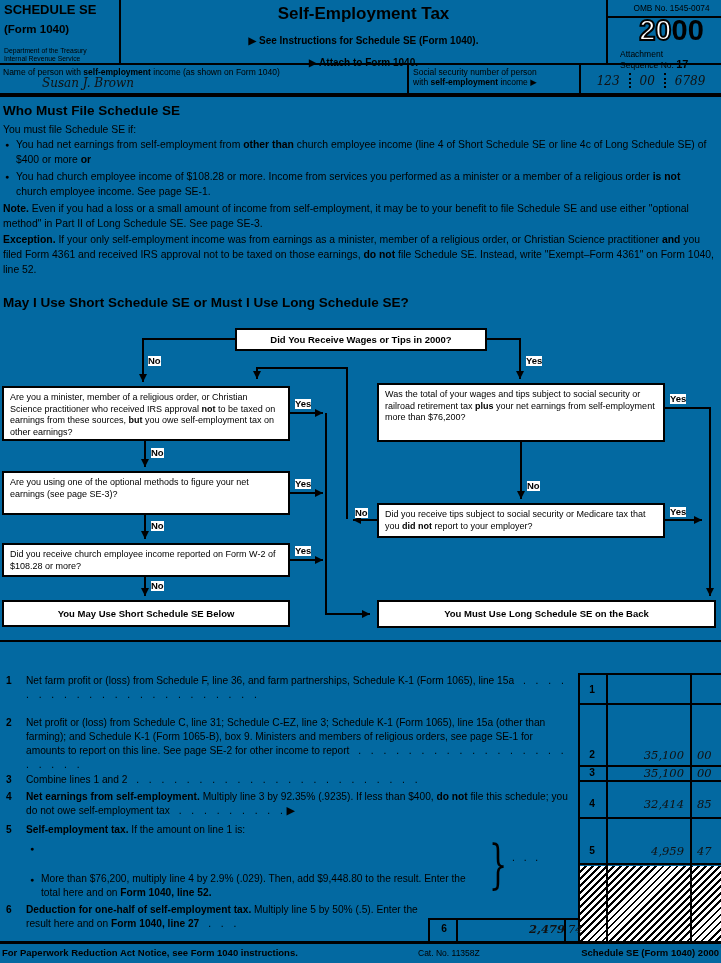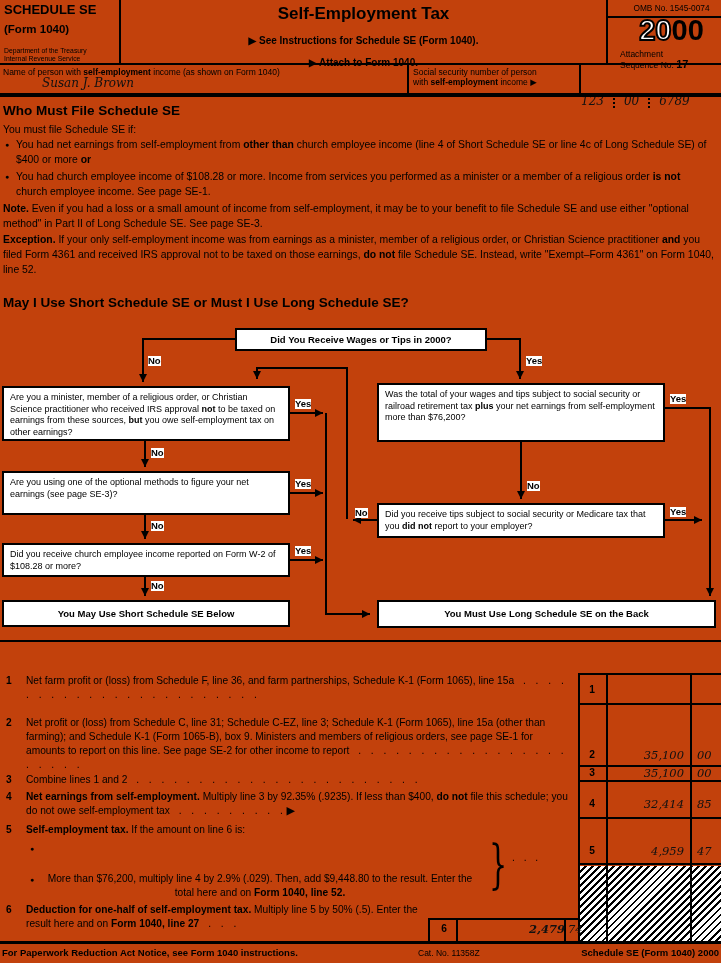--- a/index.html
+++ b/index.html
@@ -1,16 +1,16 @@
 <!DOCTYPE html>
 <html><head>
 <meta charset="utf-8">
 <style>
   html,body{margin:0;padding:0;background:#fff;}
-  .page{position:relative;width:721px;height:963px;background:#c2410c;color:#000;
+  .page{position:relative;width:721px;height:963px;background:#0369a1;color:#000;
         font-family:"Liberation Sans",sans-serif;overflow:hidden;}
   .abs{position:absolute;}
   .b{font-weight:700;}
   .i{font-style:italic;}
   .dots{letter-spacing:1px;word-spacing:5px;font-weight:400;}
   .hline{position:absolute;background:#000;}
   .vline{position:absolute;background:#000;}
   .txt{font-size:10.4px;line-height:15px;}
   .small{font-size:8.5px;line-height:10px;}
   .tiny{font-size:6.8px;line-height:7.5px;}
@@ -66,21 +66,21 @@
   <div class="abs small" style="left:3px;top:67px;width:400px;"><span>Name of person with </span><span class="b">self-employment</span><span> income (as shown on Form 1040)</span></div>
   <div class="abs fill" style="left:42px;top:76px;">Susan J. Brown</div>
 
   <div class="vline" style="left:407px;top:65px;width:2px;height:28px;"></div>
   <div class="abs small" style="left:413px;top:67px;width:165px;">
     <div>Social security number of person</div>
     <div><span>with </span><span class="b">self-employment</span><span> income ▶</span></div>
   </div>
   <div class="vline" style="left:579px;top:65px;width:2px;height:28px;"></div>
 
-  <div class="abs fill" style="left:581px;top:68px;width:140px;height:25px;display:flex;align-items:center;margin-top:20px;">
+  <div class="abs fill" style="left:581px;top:68px;width:140px;height:25px;display:flex;align-items:center;justify-content:center;">
     <span>123</span>
     <span class="ssn-div"></span>
     <span>00</span>
     <span class="ssn-div"></span>
     <span>6789</span>
   </div>
 
   <div class="hline" style="left:0;top:93px;width:721px;height:4px;"></div>
 
   <div class="abs h1" style="left:3px;top:103px;">Who Must File Schedule SE</div>
@@ -162,25 +162,25 @@
   <div class="gut" style="left:6px;top:717px;">2</div>
   <div class="gut" style="left:6px;top:774px;">3</div>
   <div class="gut" style="left:6px;top:791px;">4</div>
   <div class="gut" style="left:6px;top:824px;">5</div>
   <div class="gut" style="left:6px;top:904px;">6</div>
 
   <div class="abs secA-txt" style="left:26px;top:674px;width:548px;"><span>Net farm profit or (loss) from Schedule F, line 36, and farm partnerships, Schedule K-1 (Form 1065), line 15a</span><span class="dots">  .  .  .  .  .  .  .  .  .  .  .  .  .  .  .  .  .  .  .  .  .  .  .</span></div>
   <div class="abs secA-txt" style="left:26px;top:716px;width:548px;"><span>Net profit or (loss) from Schedule C, line 31; Schedule C-EZ, line 3; Schedule K-1 (Form 1065), line 15a (other than farming); and Schedule K-1 (Form 1065-B), box 9. Ministers and members of religious orders, see page SE-1 for amounts to report on this line. See page SE-2 for other income to report</span><span class="dots">  .  .  .  .  .  .  .  .  .  .  .  .  .  .  .  .  .  .  .  .  .  .</span></div>
   <div class="abs secA-txt" style="left:26px;top:773px;width:548px;"><span>Combine lines 1 and 2</span><span class="dots">  .  .  .  .  .  .  .  .  .  .  .  .  .  .  .  .  .  .  .  .  .  .  .</span></div>
   <div class="abs secA-txt" style="left:26px;top:790px;width:550px;"><span class="b">Net earnings from self-employment.</span><span> Multiply line 3 by 92.35% (.9235). If less than $400, </span><span class="b">do not</span><span> file this schedule; you do not owe self-employment tax</span><span class="dots">  .  .  .  .  .  .  .  .  .</span><span class="b"> ▶</span></div>
-  <div class="abs secA-txt" style="left:26px;top:823px;width:550px;"><span class="b">Self-employment tax.</span><span> If the amount on line 6 is:</span></div>
+  <div class="abs secA-txt" style="left:26px;top:823px;width:550px;"><span class="b">Self-employment tax.</span><span> If the amount on line 1 is:</span></div>
 
   <span class="bullet" style="left:30px;top:845px;">●</span>
   <span class="bullet" style="left:30px;top:876px;">●</span>
-  <div class="abs secA-txt" style="left:41px;top:872px;width:438px;text-align:center;"><span>More than $76,200, multiply line 4 by 2.9% (.029). Then, add $9,448.80 to the result. Enter the total here and on </span><span class="b">Form 1040, line 52.</span></div>
+  <div class="abs secA-txt" style="left:41px;top:872px;width:438px;"><span>More than $76,200, multiply line 4 by 2.9% (.029). Then, add $9,448.80 to the result. Enter the total here and on </span><span class="b">Form 1040, line 52.</span></div>
   <div class="abs" style="left:489px;top:836px;font-family:'DejaVu Serif',serif;font-size:52px;line-height:56px;font-weight:300;transform:scaleX(0.55);transform-origin:left top;">}</div>
   <div class="abs" style="left:512px;top:852px;font-size:10.2px;word-spacing:6px;">.   .   .</div>
 
   <div class="abs secA-txt" style="left:26px;top:903px;width:400px;"><span class="b">Deduction for one-half of self-employment tax.</span><span> Multiply line 5 by 50% (.5). Enter the result here and on </span><span class="b">Form 1040, line 27</span><span class="dots">  .  .  .</span></div>
 
   <div class="boxno" style="left:578px;top:684px;">1</div>
   <div class="boxno" style="left:578px;top:749px;">2</div>
   <div class="boxno" style="left:578px;top:767px;">3</div>
   <div class="boxno" style="left:578px;top:798px;">4</div>
   <div class="boxno" style="left:578px;top:845px;">5</div>

